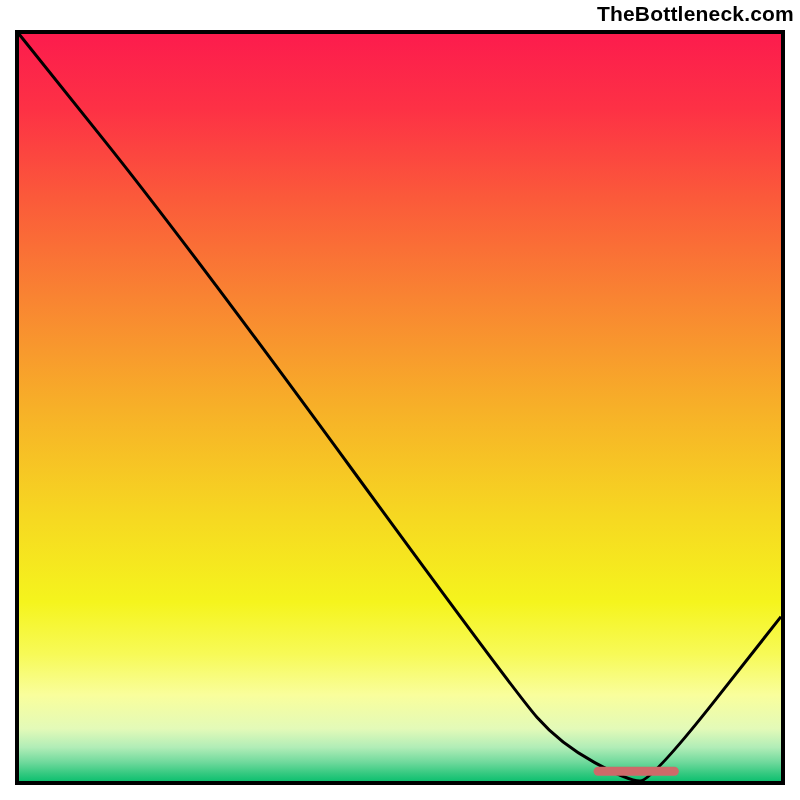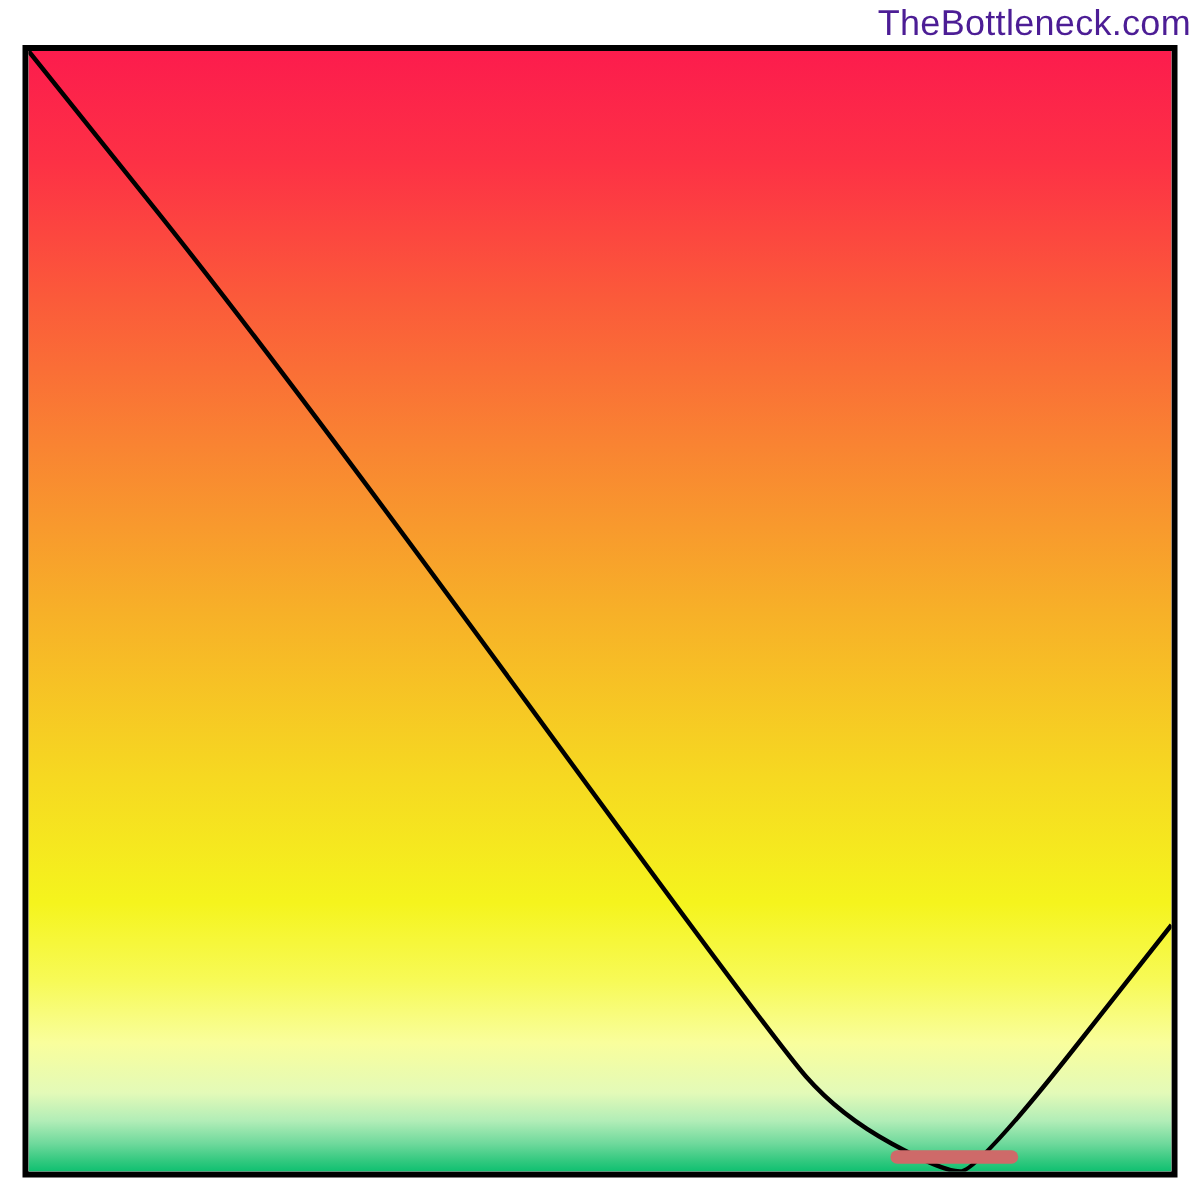--- a/index.html
+++ b/index.html
@@ -14,24 +14,25 @@
   .frame {
     position: relative;
     width: 800px;
     height: 800px;
     box-sizing: border-box;
   }
   .watermark {
     position: absolute;
     top: 2px;
     right: 6px;
-    font-size: 24px;
-    color: #4c1d95;
+    font-size: 21px;
+    color: #000000;
     letter-spacing: 0.2px;
     font-family: Arial, sans-serif;
+    font-weight: bold;
   }
   .plot-wrap {
     position: absolute;
     left: 15px;
     top: 30px;
     width: 770px;
     height: 755px;
     border: 4px solid #000;
     box-sizing: border-box;
     background: #fff;

